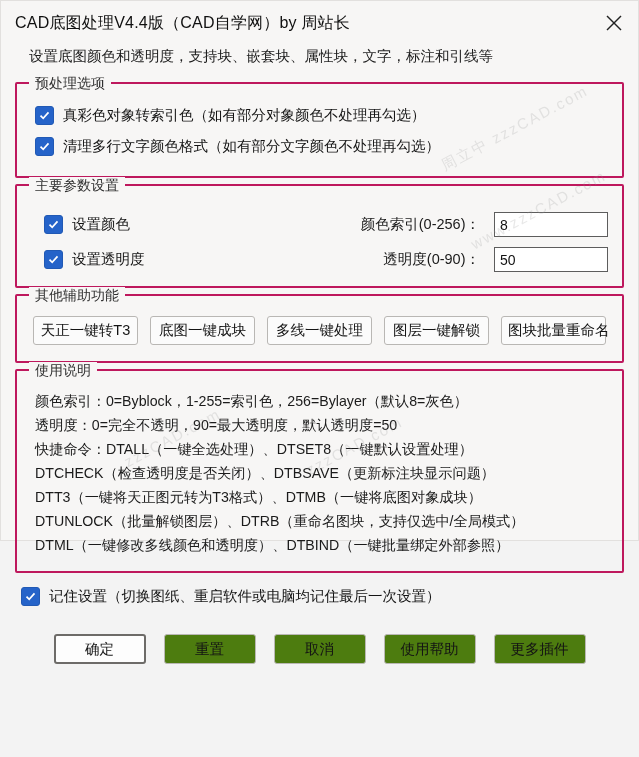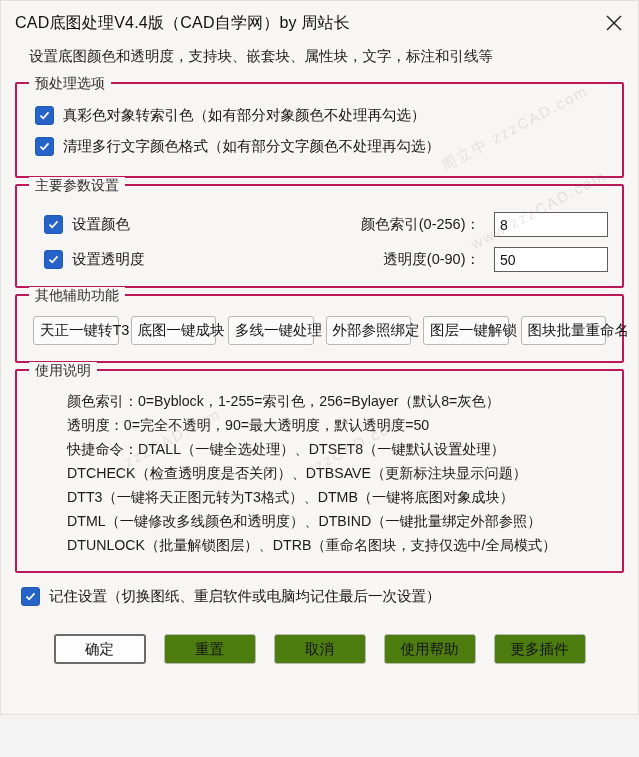--- a/index.html
+++ b/index.html
@@ -11,21 +11,21 @@
     height: 757px;
     background: #f3f3f3;
     font-family: "Liberation Sans", sans-serif;
     font-size: 14px;
     color: #1a1a1a;
     overflow: hidden;
   }
   .window {
     position: relative;
     width: 639px;
-    height: 715px;
+    height: 541px;
     background: #f7f6f5;
     box-sizing: border-box;
     border: 1px solid #e2e0de;
   }
   
   .titlebar {
     height: 44px;
     display: flex;
     align-items: center;
     padding: 0 0 0 14px;
@@ -161,21 +161,20 @@
 
   
   .help-lines {
     margin: 2px 2px 0 4px;
   }
   .help-line {
     font-size: 14.2px;
     color: #1b1b1b;
     line-height: 24px;
     white-space: nowrap;
-    margin-left: 32px;
   }
 
   
   .remember-row {
     display: flex;
     align-items: flex-start;
     margin: 14px 0 0 20px;
   }
 
   
@@ -287,36 +286,35 @@
       <input class="txt" type="text" value="50" style="">
     </div>
   </div>
 
   <div class="group">
     <div class="group-title">其他辅助功能</div>
     <div class="btn-grid">
       <button class="aux-btn">天正一键转T3</button>
       <button class="aux-btn">底图一键成块</button>
       <button class="aux-btn">多线一键处理</button>
-      <button class="aux-btn">外部参照绑定</button>
       <button class="aux-btn">图层一键解锁</button>
       <button class="aux-btn">图块批量重命名</button>
     </div>
   </div>
 
   <div class="group">
     <div class="group-title">使用说明</div>
     <div class="help-lines">
       <div class="help-line">颜色索引：0=Byblock，1-255=索引色，256=Bylayer（默认8=灰色）</div>
       <div class="help-line">透明度：0=完全不透明，90=最大透明度，默认透明度=50</div>
       <div class="help-line">快捷命令：DTALL（一键全选处理）、DTSET8（一键默认设置处理）</div>
       <div class="help-line">DTCHECK（检查透明度是否关闭）、DTBSAVE（更新标注块显示问题）</div>
       <div class="help-line">DTT3（一键将天正图元转为T3格式）、DTMB（一键将底图对象成块）</div>
+      <div class="help-line">DTUNLOCK（批量解锁图层）、DTRB（重命名图块，支持仅选中/全局模式）</div>
       <div class="help-line">DTML（一键修改多线颜色和透明度）、DTBIND（一键批量绑定外部参照）</div>
-      <div class="help-line">DTUNLOCK（批量解锁图层）、DTRB（重命名图块，支持仅选中/全局模式）</div>
     </div>
   </div>
 
   <div class="remember-row">
     <span class="cbox">
       <svg width="11" height="11" viewBox="0 0 11 11">
           <polyline points="1.5,5.6 4.2,8.3 9.5,2.4" fill="none" stroke="#ffffff" stroke-width="1.7"></polyline>
         </svg>
     </span>
     <span class="chk-label">记住设置（切换图纸、重启软件或电脑均记住最后一次设置）</span>

